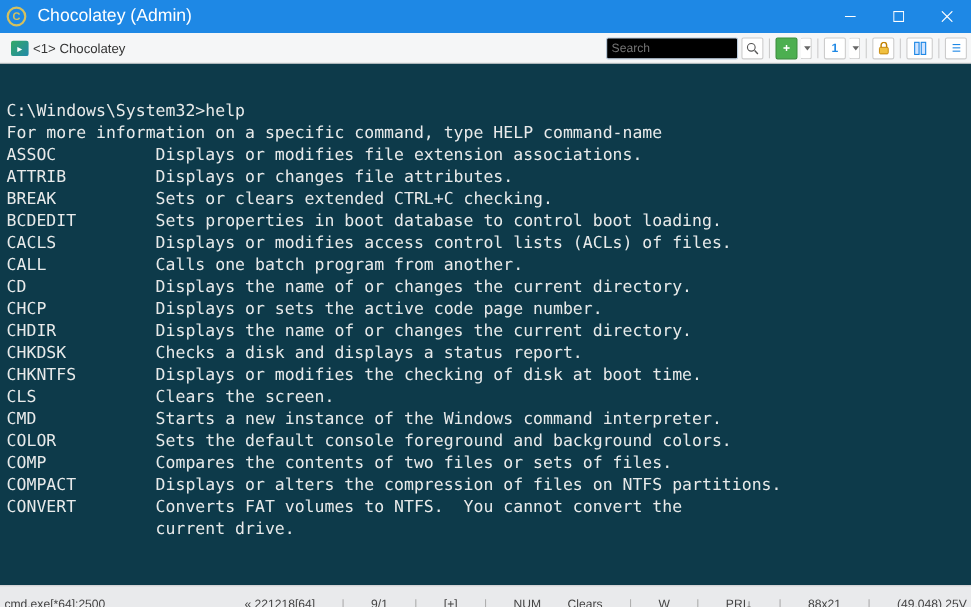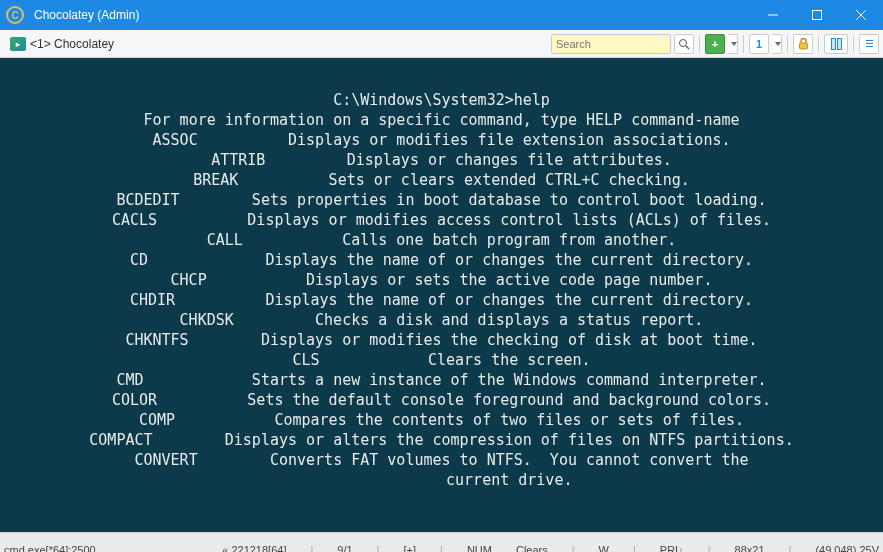--- a/index.html
+++ b/index.html
@@ -1,43 +1,43 @@
 <!DOCTYPE html>
 <html><head>
 <meta charset="utf-8">
 <style>
   * { margin: 0; padding: 0; box-sizing: border-box; }
   html, body { width: 883px; height: 552px; font-family: "Segoe UI", Tahoma, sans-serif; overflow: hidden; }
   
   .titlebar { height: 30px; background: #1e88e5; display: flex; align-items: center; color: #fff; }
   .titlebar .icon-box { width: 30px; display: flex; align-items: center; justify-content: center; }
   .title-icon { width: 18px; height: 18px; border: 2px solid #d4c05f; border-radius: 50%; display: flex; align-items: center; justify-content: center; font-size: 10px; color: #d4c05f; font-weight: bold; }
-  .titlebar .title { flex: 1; font-size: 12px; padding-left: 4px; }
+  .titlebar .title { flex: 1; font-size: 16px; padding-left: 4px; }
   .wbtn { width: 44px; height: 30px; display: flex; align-items: center; justify-content: center; }
   .wbtn svg { stroke: #fff; }
 
   .toolbar { height: 28px; background: #f5f6f7; border-bottom: 1px solid #d0d0d0; display: flex; align-items: center; padding: 0 4px; gap: 3px; font-size: 12px; color: #333; }
   .tab-chip { display: flex; align-items: center; gap: 4px; padding: 1px 6px; }
   .tab-icon { width: 16px; height: 14px; background: linear-gradient(135deg,#3a6,#28a); border-radius: 2px; display:flex; align-items:center; justify-content:center; font-size:9px;color:#fff; }
   .toolbar .spacer { flex: 1; }
-  .search { width: 120px; height: 20px; border: 1px solid #bcd; background: #fef9c3; border-radius: 2px; padding: 0 4px; font-size: 11px; color: #888; }
+  .search { width: 120px; height: 20px; border: 1px solid #bcd; background: #000000; border-radius: 2px; padding: 0 4px; font-size: 11px; color: #888; }
   .tbtn { width: 20px; height: 20px; display: flex; align-items: center; justify-content: center; border: 1px solid #ccc; border-radius: 2px; background: #fff; font-size: 11px; }
   .tbtn.green { background: #4caf50; border-color: #388e3c; color: #fff; font-weight: bold; }
   .tbtn.num { color: #1e88e5; font-weight: bold; }
   .tbtn.lock { color: #d4a017; }
   .tbtn.dd { width: 10px; border-left: none; color:#666; font-size:8px; }
   .tbtn.split { width: 24px; }
   .tri { width:0;height:0;border-left:3px solid transparent;border-right:3px solid transparent;border-top:4px solid #666; display:inline-block; margin-left:2px;vertical-align:middle;}
   .sep { width: 1px; height: 18px; background: #ccc; margin: 0 2px; }
   .lines-icon { display:flex; flex-direction:column; gap:2px; }
   .lines-icon span { width:7px; height:1px; background:#1e88e5; }
   .split-icon { display:flex; gap:1px; }
   .split-icon span { width:5px; height:12px; background:#cfe3ff; border:1px solid #1e88e5; }
 
-  .terminal { height: 474px; background: #0d3a4a; color: #e8eaea; font-family: Consolas, "Lucida Console", monospace; font-size: 15px; line-height: 20px; padding: 12px 6px 0 6px; white-space: pre; overflow: hidden; text-align: center; }
+  .terminal { height: 474px; background: #0d3a4a; color: #e8eaea; font-family: Consolas, "Lucida Console", monospace; font-size: 15px; line-height: 20px; padding: 12px 6px 0 6px; white-space: pre; overflow: hidden; }
 
   .statusbar { height: 35px; background: #e9eaec; border-top: 1px solid #cfcfd2; display: flex; align-items: center; font-size: 11px; color: #444; padding: 0 4px; gap: 24px; }
   .statusbar .grow { flex: 1; }
   .status-sep { color:#aaa; }
 </style>
 </head>
 <body>
 
 <div class="titlebar">
   <div class="icon-box">

